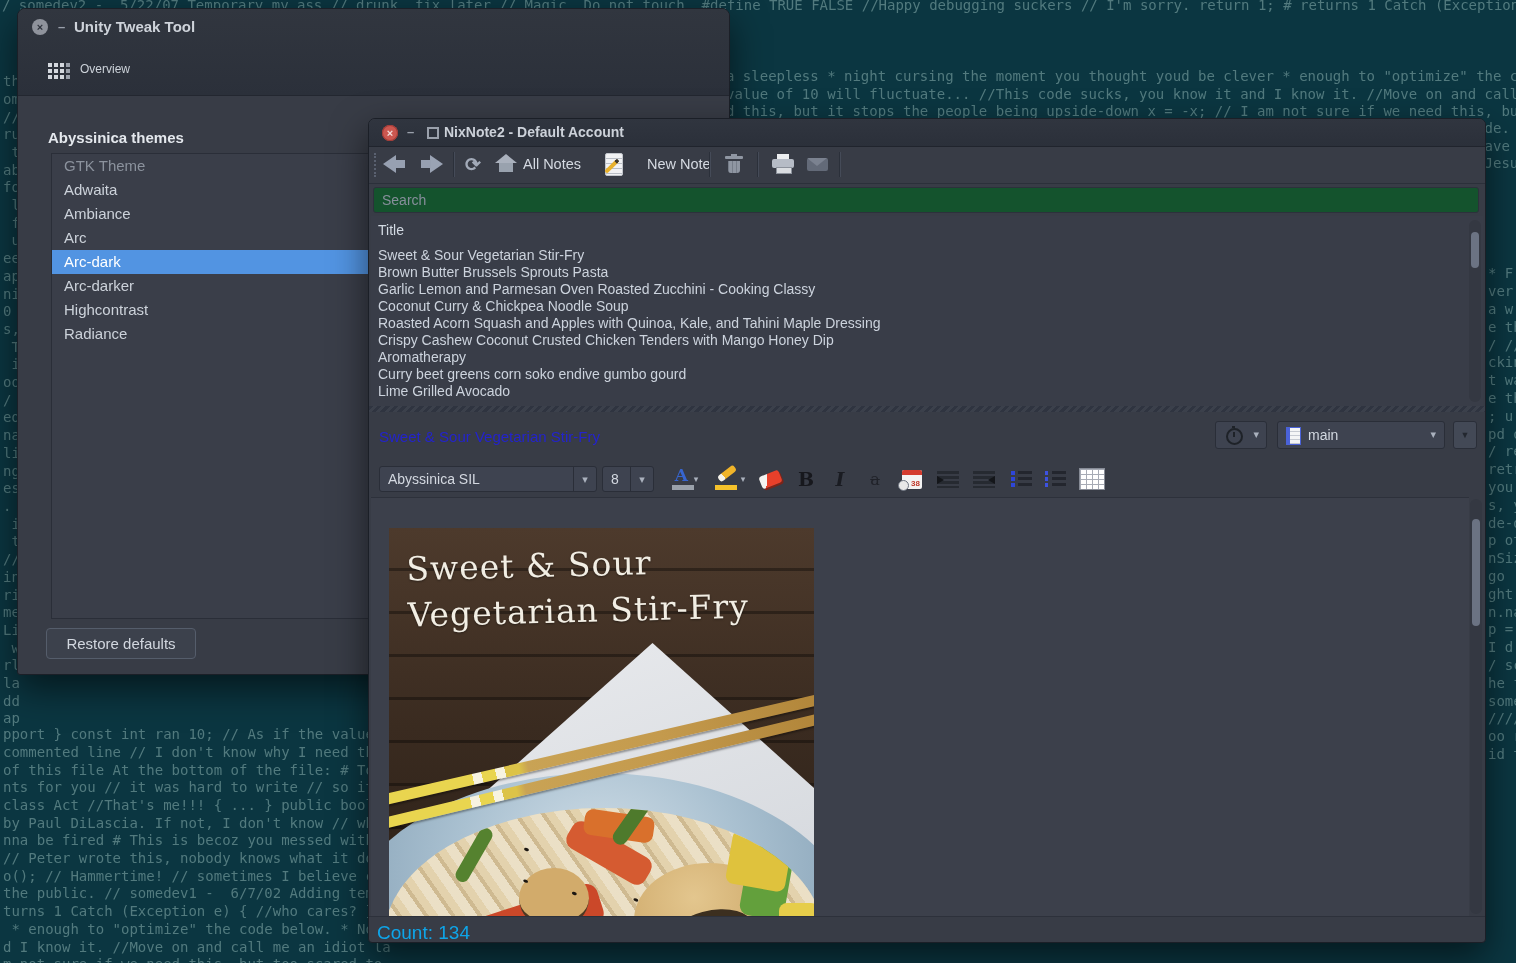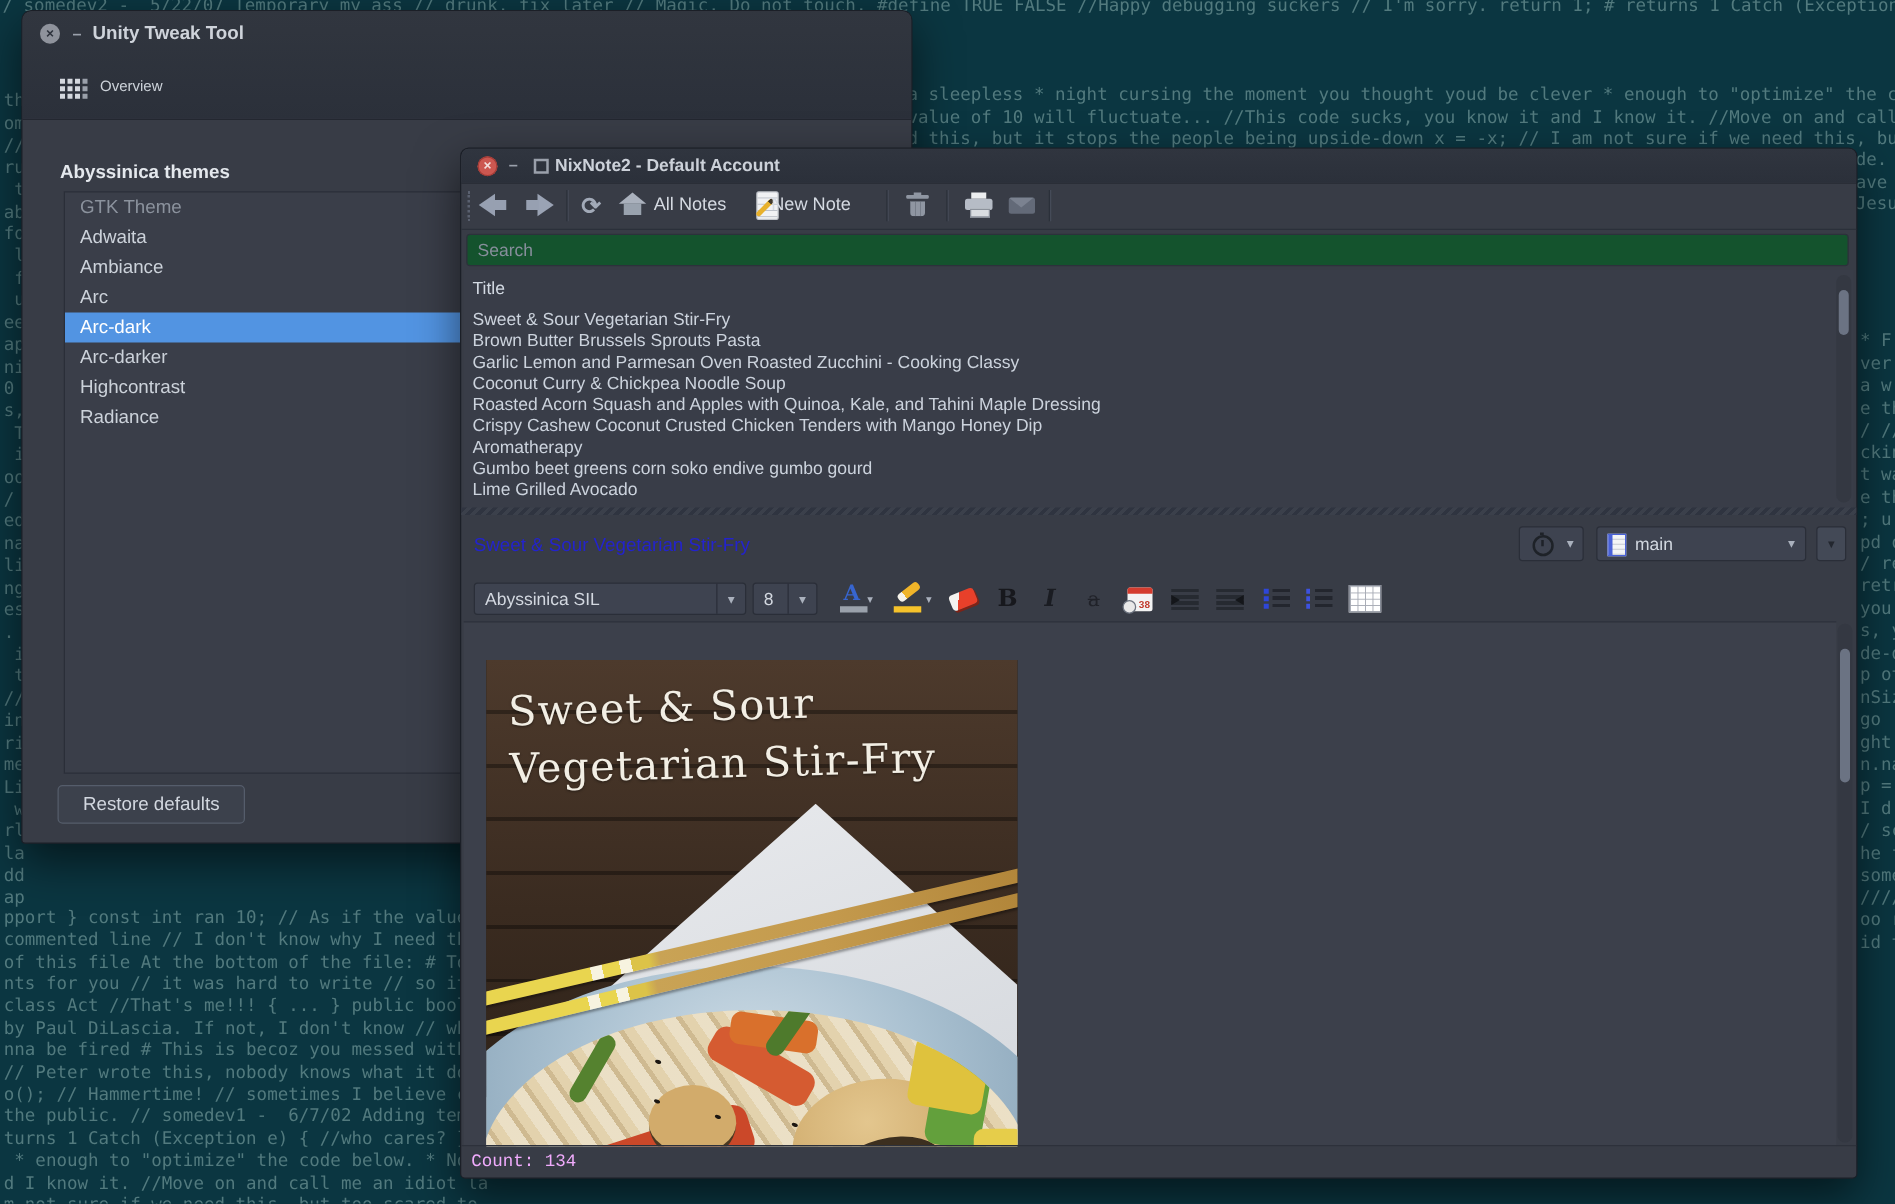--- a/index.html
+++ b/index.html
@@ -146,21 +146,21 @@
   .listicon:before{content:"";position:absolute;left:0;top:0;width:4px;height:4px;background:#2e46d8;
                    box-shadow:0 6px 0 #2e46d8,0 12px 0 #2e46d8;}
   .listicon.num:before{width:3px;height:4px;background:#3d52e0;box-shadow:0 6px 0 #3d52e0,0 12px 0 #3d52e0;}
   .tblicon{width:24px;height:20px;background:#ffffff;border:1px solid #868b96;
            background-image:linear-gradient(#a7abb5 1px,transparent 1px),linear-gradient(90deg,#a7abb5 1px,transparent 1px);
            background-size:6px 5px;}
   
   .nx-content{position:absolute;left:2px;top:378px;right:16px;height:419px;background:#3c404b;
               border-top:1px solid #2d313b;overflow:hidden;}
   .nx-status{position:absolute;left:0;top:797px;right:0;height:26px;border-top:1px solid #2d313b;}
-  .nx-status span{position:absolute;left:8px;top:5px;font-size:14px;color:#f0abfc;font-family:Liberation Mono, monospace;}
+  .nx-status span{position:absolute;left:8px;top:5px;font-size:19px;color:#0ea5e9;}
 
   
   .photo{position:absolute;left:18px;top:30px;width:425px;height:500px;overflow:hidden;background:#2f2319;}
   .wood{position:absolute;inset:0;
         background:linear-gradient(180deg,#4d3a2c 0%,#3a2b20 40%,#241a12 100%),
                    repeating-linear-gradient(180deg,transparent 0 40px,rgba(0,0,0,.35) 40px 43px);
         background-blend-mode:multiply;}
   .napkin{position:absolute;inset:0;background:linear-gradient(160deg,#f0f1f3,#ced2d8);
           clip-path:polygon(62% 23%,100% 52%,100% 100%,0 100%,0 70%);}
   .bowl{position:absolute;left:-50px;top:245px;width:520px;height:330px;border-radius:50%;
@@ -246,21 +246,21 @@
       <span class="tb-sep" style="left:84px;"></span>
       <span class="icon-sync" style="left:96px;">⟳</span>
       <span class="icon-home" style="left:126px;">
           <span class="roof"></span>
           <span class="body"></span>
         </span>
       <span class="tb-label" style="left:154px;">All Notes</span>
       <span class="icon-note" style="left:236px;">
           <span class="pencil"></span>
         </span>
-      <span class="tb-label" style="left:248px;">New Note</span>
+      <span class="tb-label" style="left:278px;">New Note</span>
       <span class="tb-sep" style="left:340px;"></span>
       <span class="icon-trash" style="left:356px;">
           <span class="nub"></span>
           <span class="lid"></span>
           <span class="can"></span>
         </span>
       <span class="tb-sep" style="left:388px;"></span>
       <span class="icon-printer" style="left:402px;">
           <span class="paper"></span>
           <span class="bodyp"></span>
@@ -278,21 +278,21 @@
       <span class="nx-list-header">Title</span>
       <div class="nx-rows">
 
       <div class="nx-row">Sweet &amp; Sour Vegetarian Stir-Fry</div>
           <div class="nx-row">Brown Butter Brussels Sprouts Pasta</div>
           <div class="nx-row">Garlic Lemon and Parmesan Oven Roasted Zucchini - Cooking Classy</div>
           <div class="nx-row">Coconut Curry &amp; Chickpea Noodle Soup</div>
           <div class="nx-row">Roasted Acorn Squash and Apples with Quinoa, Kale, and Tahini Maple Dressing</div>
           <div class="nx-row">Crispy Cashew Coconut Crusted Chicken Tenders with Mango Honey Dip</div>
           <div class="nx-row">Aromatherapy</div>
-          <div class="nx-row">Gumbo beet greens corn soko endive gumbo gourd</div>
+          <div class="nx-row">Curry beet greens corn soko endive gumbo gourd</div>
           <div class="nx-row">Lime Grilled Avocado</div>
         </div>
       <div class="scrollbar" style="right:2px;top:4px;height:182px;">
         <div class="scroll-thumb" style="top:12px;height:36px;"></div>
       </div>
     </div>
 
     <div class="nx-splitter"></div>
 
     <div class="nx-edheader">

